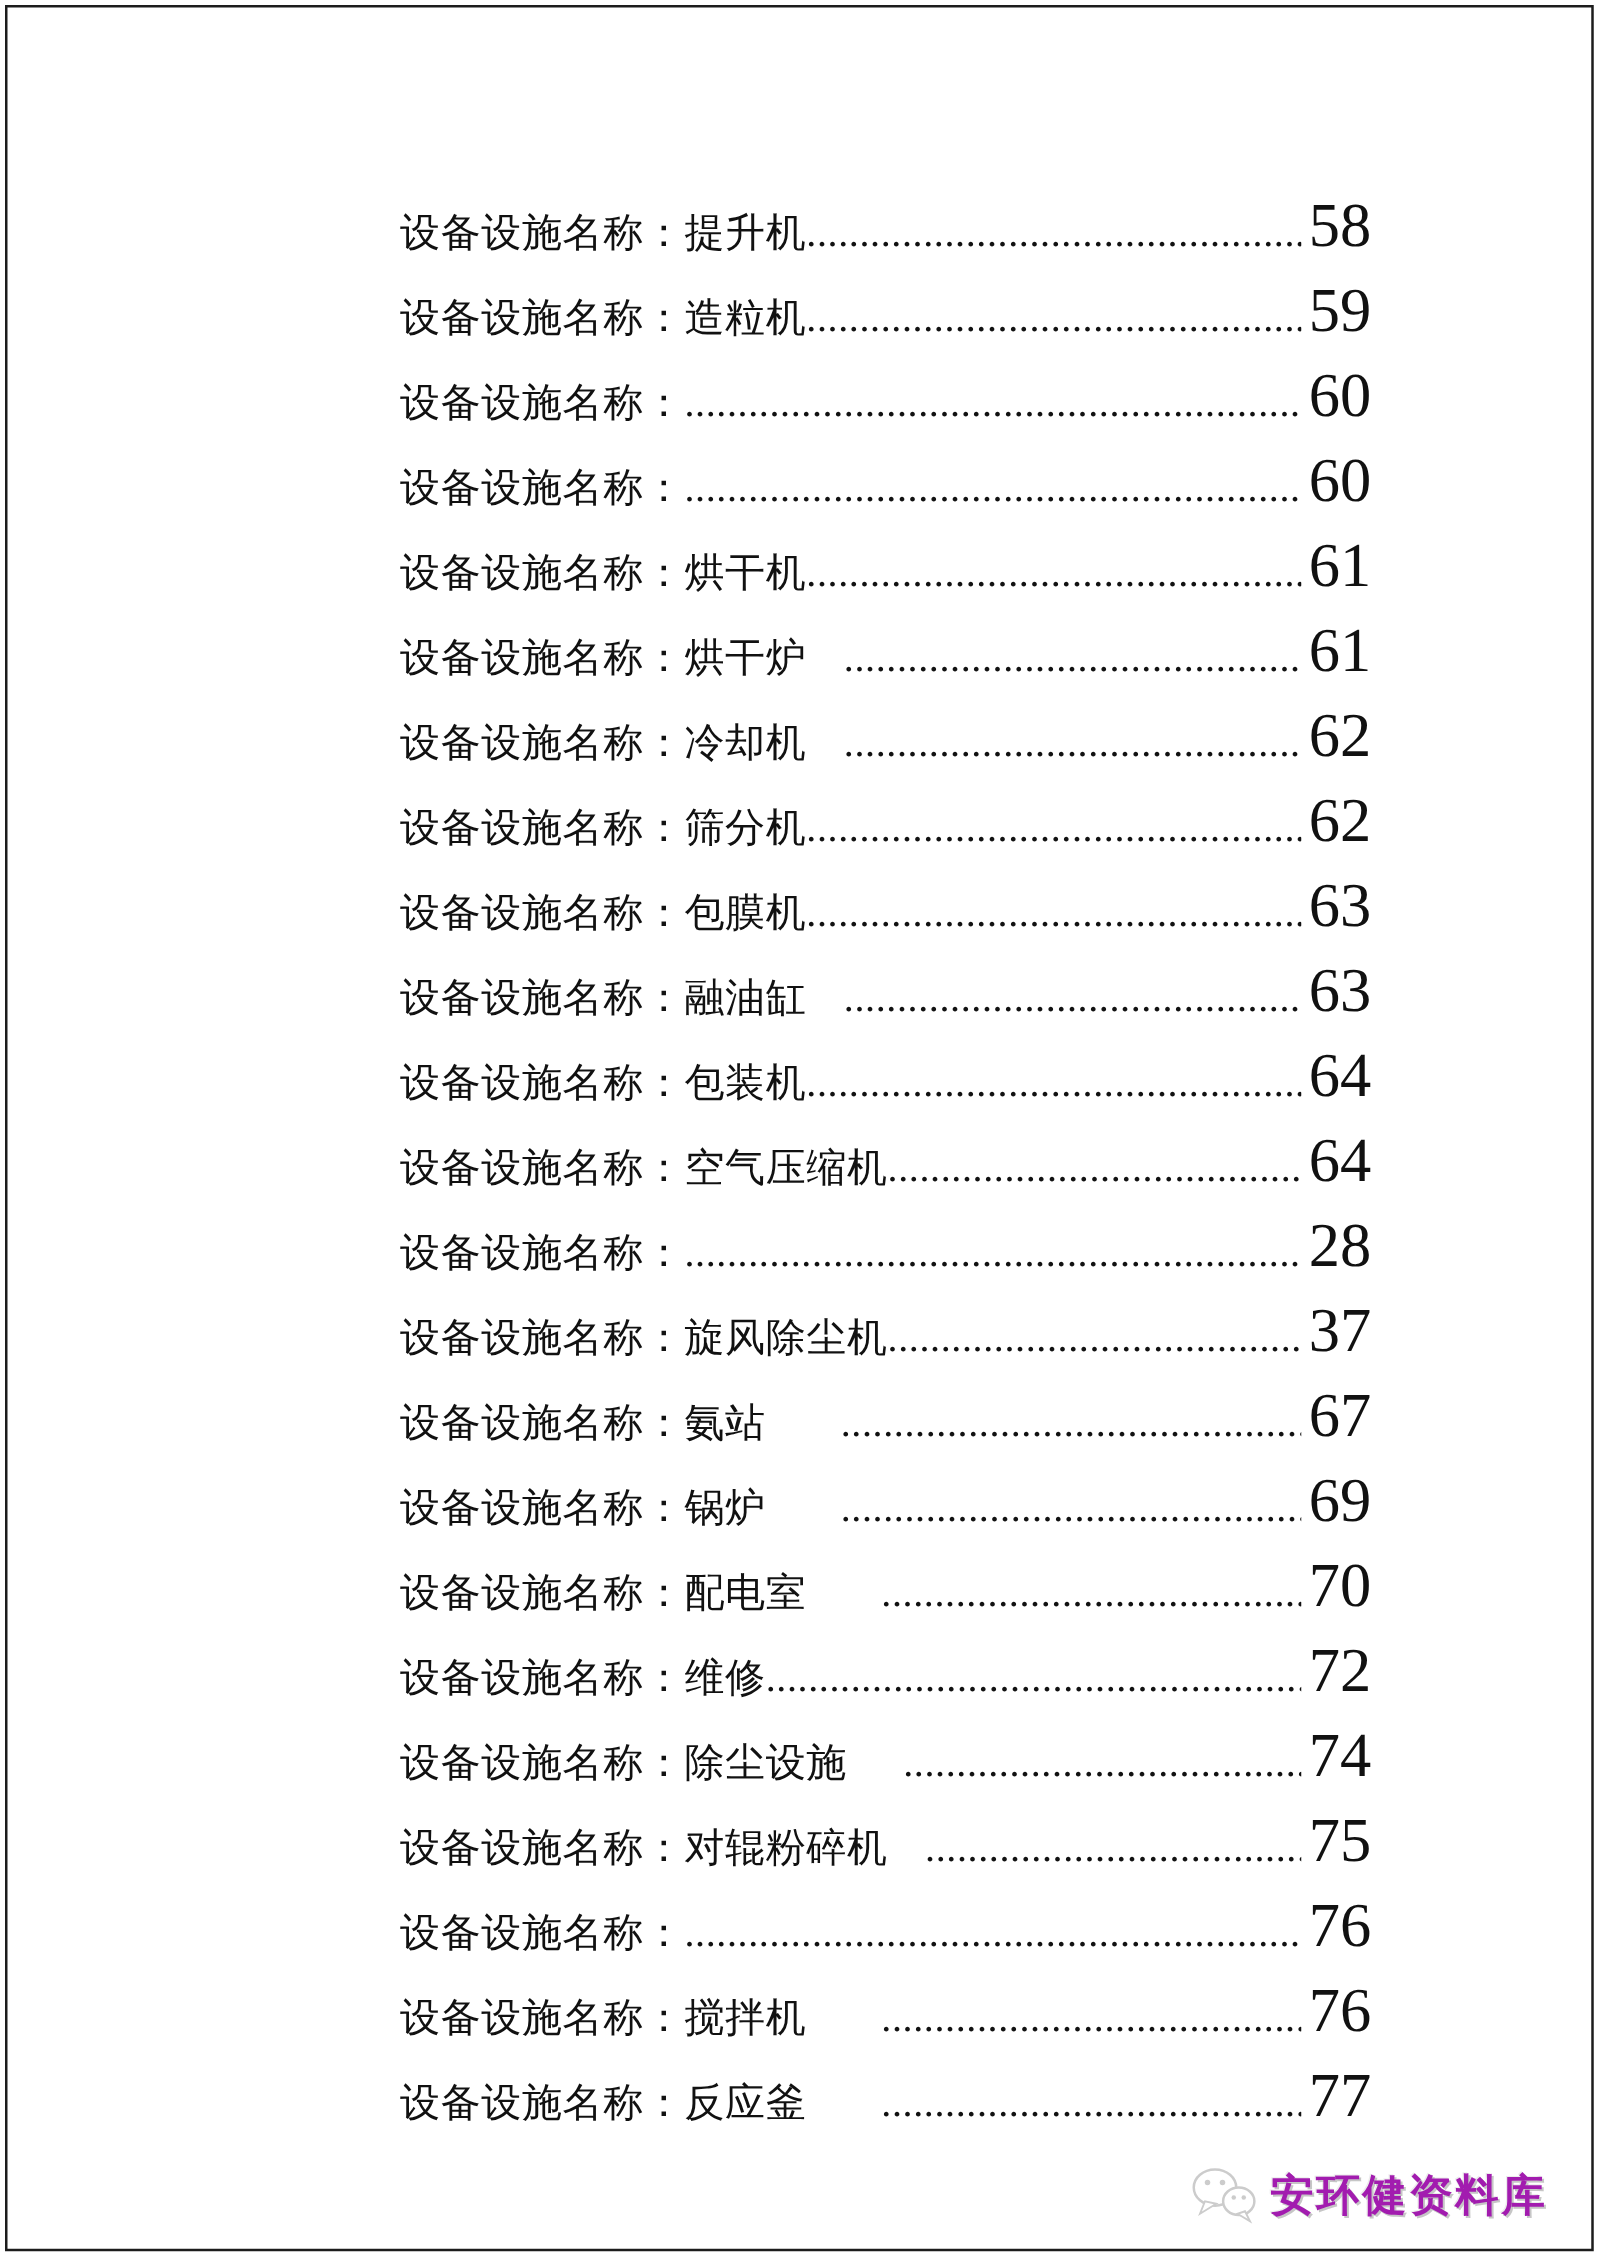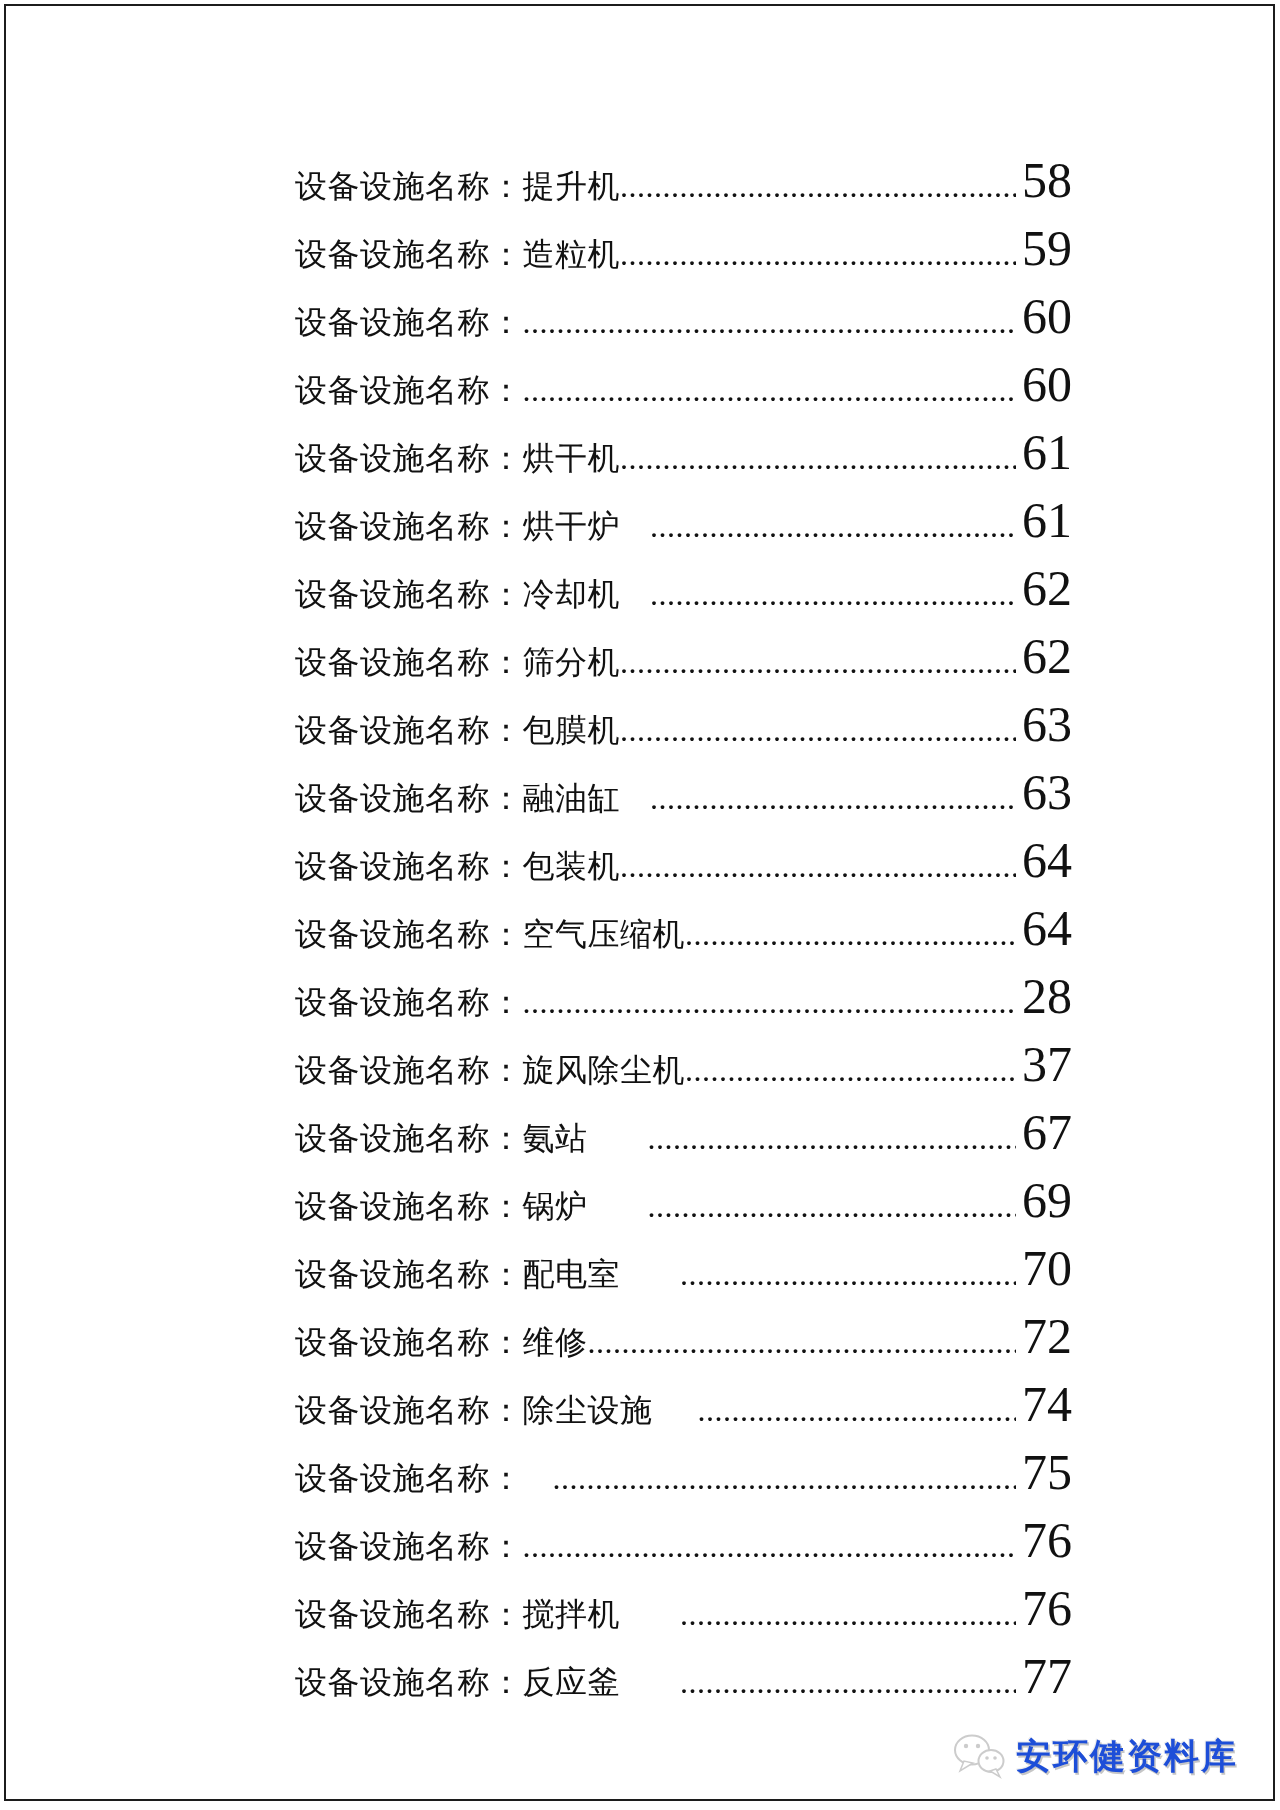--- a/index.html
+++ b/index.html
@@ -11,21 +11,21 @@
     overflow: hidden;
   }
   .page-border {
     position: absolute;
     left: 4px; top: 4px; right: 5px; bottom: 9px;
     border: 2px solid #1c1c1c;
     pointer-events: none;
   }
   .toc {
     position: absolute;
-    left: 295px;
+    left: 320px;
     top: 146px;
     width: 777px;
     text-align: right;
   }
   .toc-row {
     display: flex;
     align-items: baseline;
     height: 68px;
     line-height: 68px;
     white-space: nowrap;
@@ -53,21 +53,21 @@
     height: 52px;
     display: flex;
     align-items: center;
     gap: 10px;
   }
   .watermark-text {
     font-family: "Liberation Sans", "DejaVu Sans", sans-serif;
     font-size: 35px;
     font-weight: bold;
     letter-spacing: 2px;
-    color: #1d4ed8;
+    color: #a21caf;
     text-shadow: 1.5px 1.5px 0 #c6c6c6, -1px -1px 0 #ececec;
   }
   .watermark-icon svg { display: block; }
 </style>
 </head>
 <body>
 
 <div class="page-border"></div>
 
 <div class="toc" id="toc-list">
@@ -177,20 +177,21 @@
       <span class="toc-page-number">72</span>
     </div>
     <div class="toc-row">
       <span class="toc-label">设备设施名称：</span>
       <span class="toc-name">除尘设施</span>
       <span class="toc-dots" style="margin-left: 45px;">........................................................................................................................................................................................................</span>
       <span class="toc-page-number">74</span>
     </div>
     <div class="toc-row">
       <span class="toc-label">设备设施名称：</span>
+      <span class="toc-name">对辊粉碎机</span>
       <span class="toc-dots" style="margin-left: 30px;">........................................................................................................................................................................................................</span>
       <span class="toc-page-number">75</span>
     </div>
     <div class="toc-row">
       <span class="toc-label">设备设施名称：</span>
       <span class="toc-dots">........................................................................................................................................................................................................</span>
       <span class="toc-page-number">76</span>
     </div>
     <div class="toc-row">
       <span class="toc-label">设备设施名称：</span>

